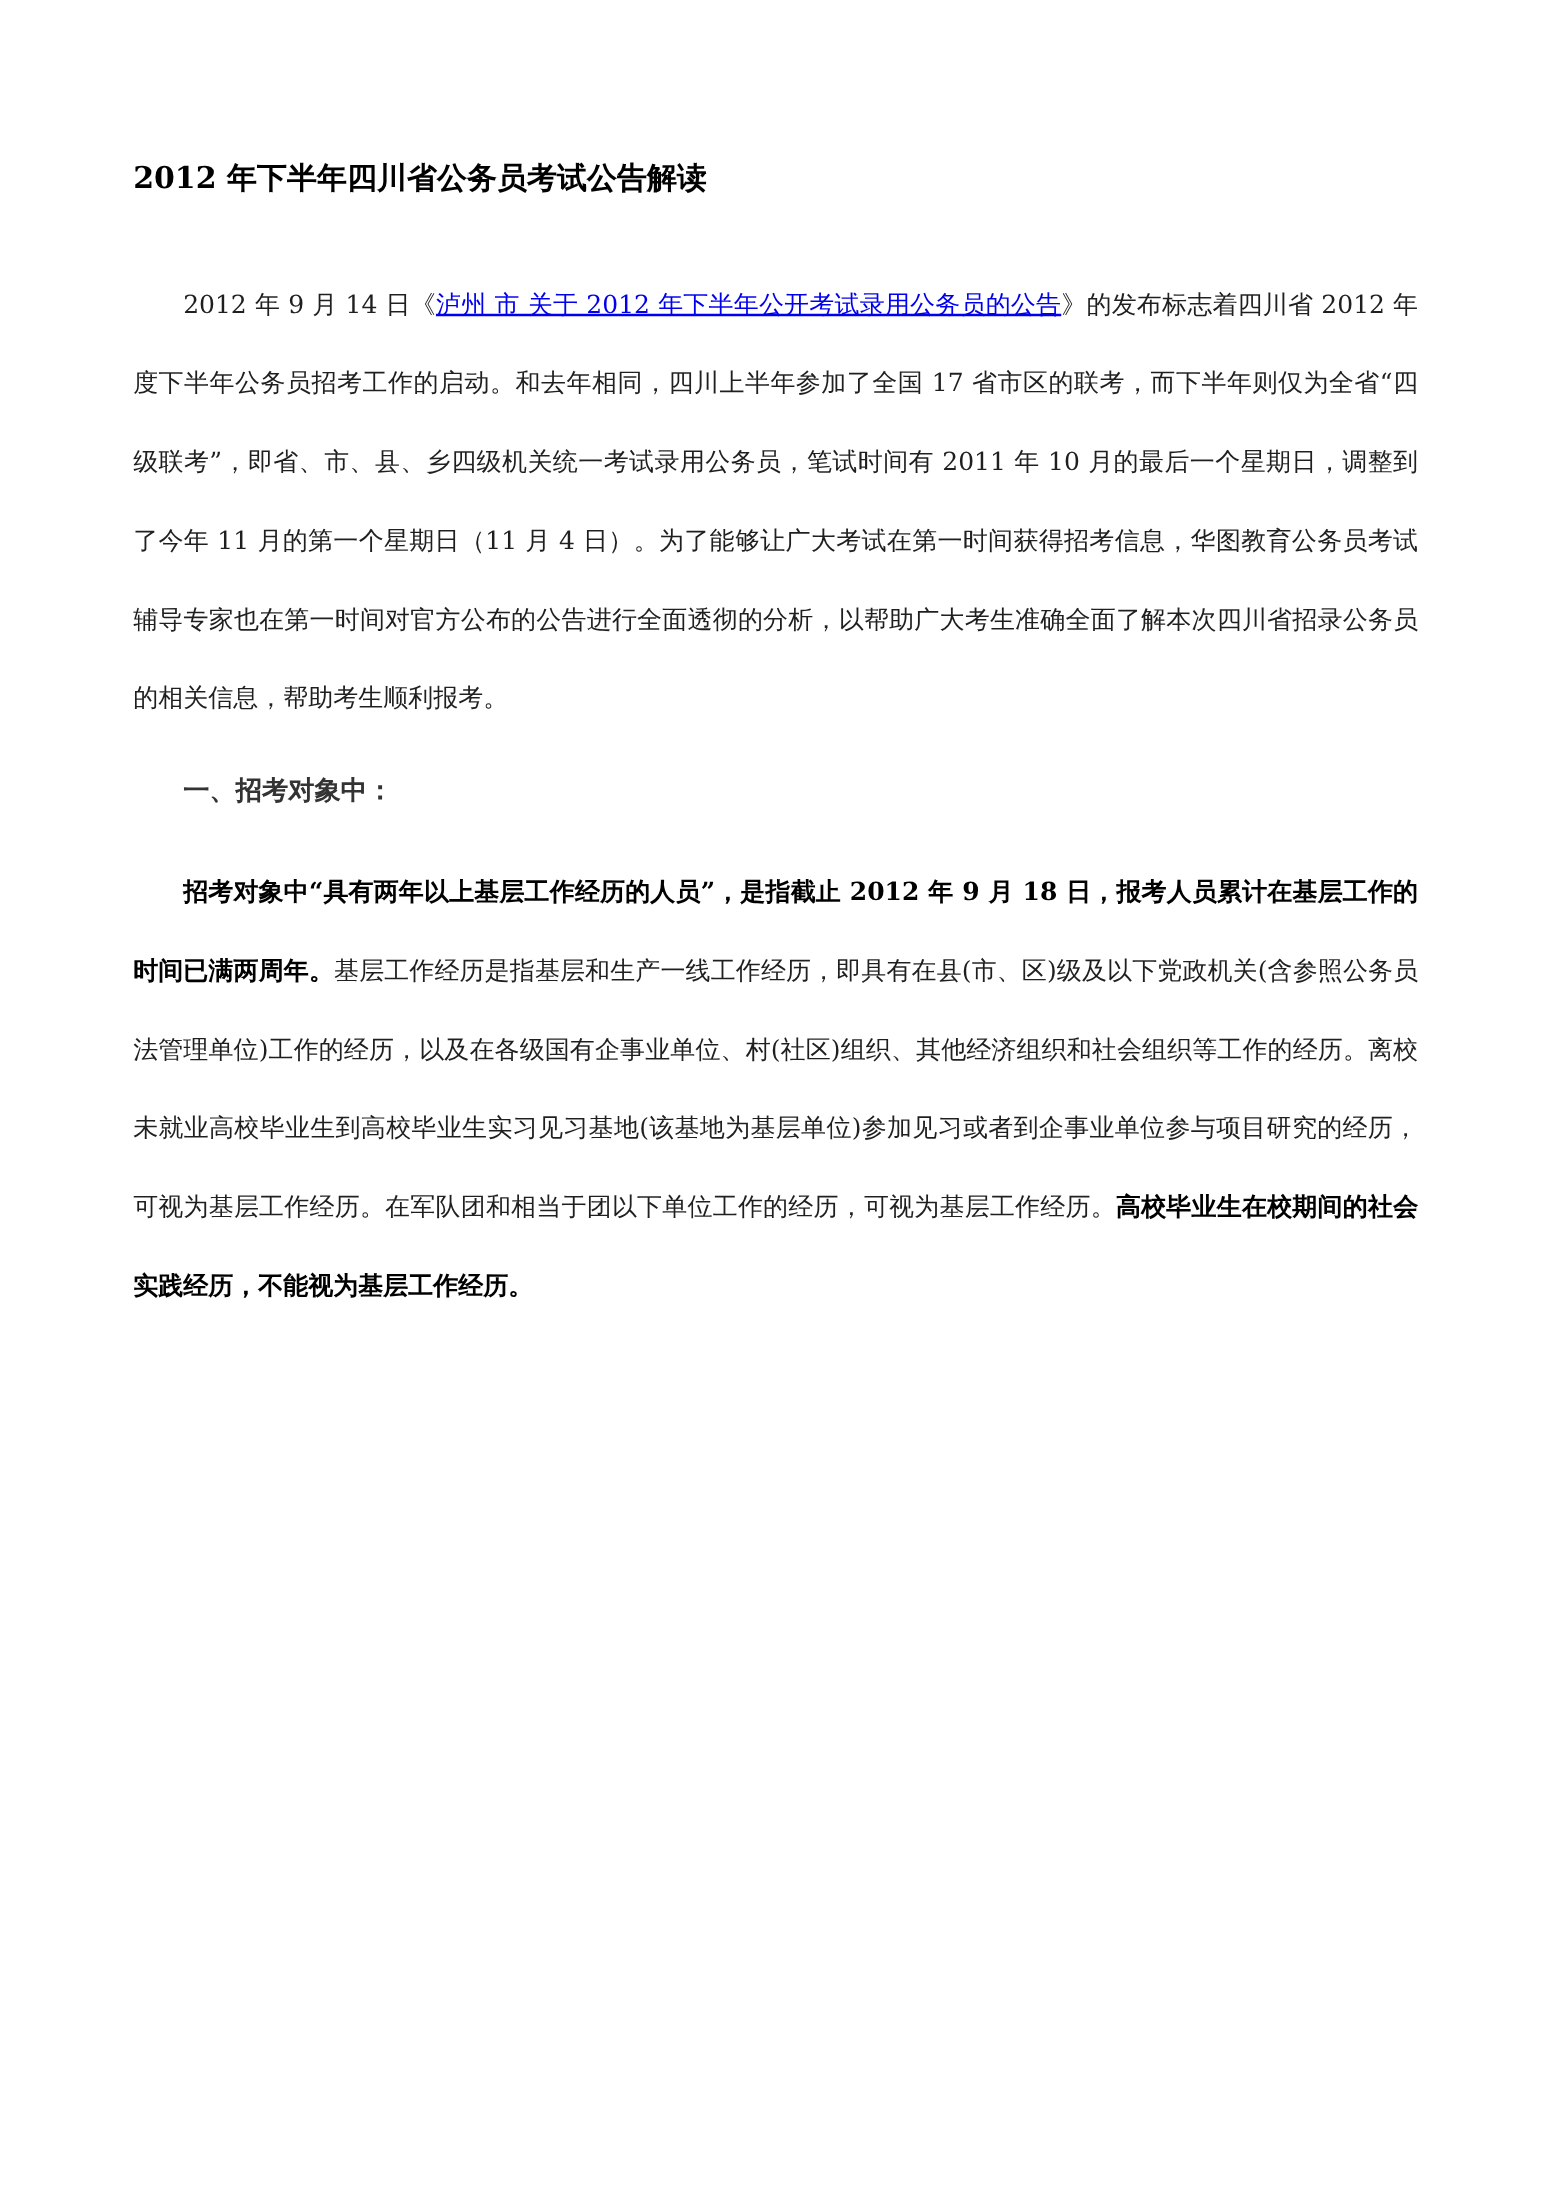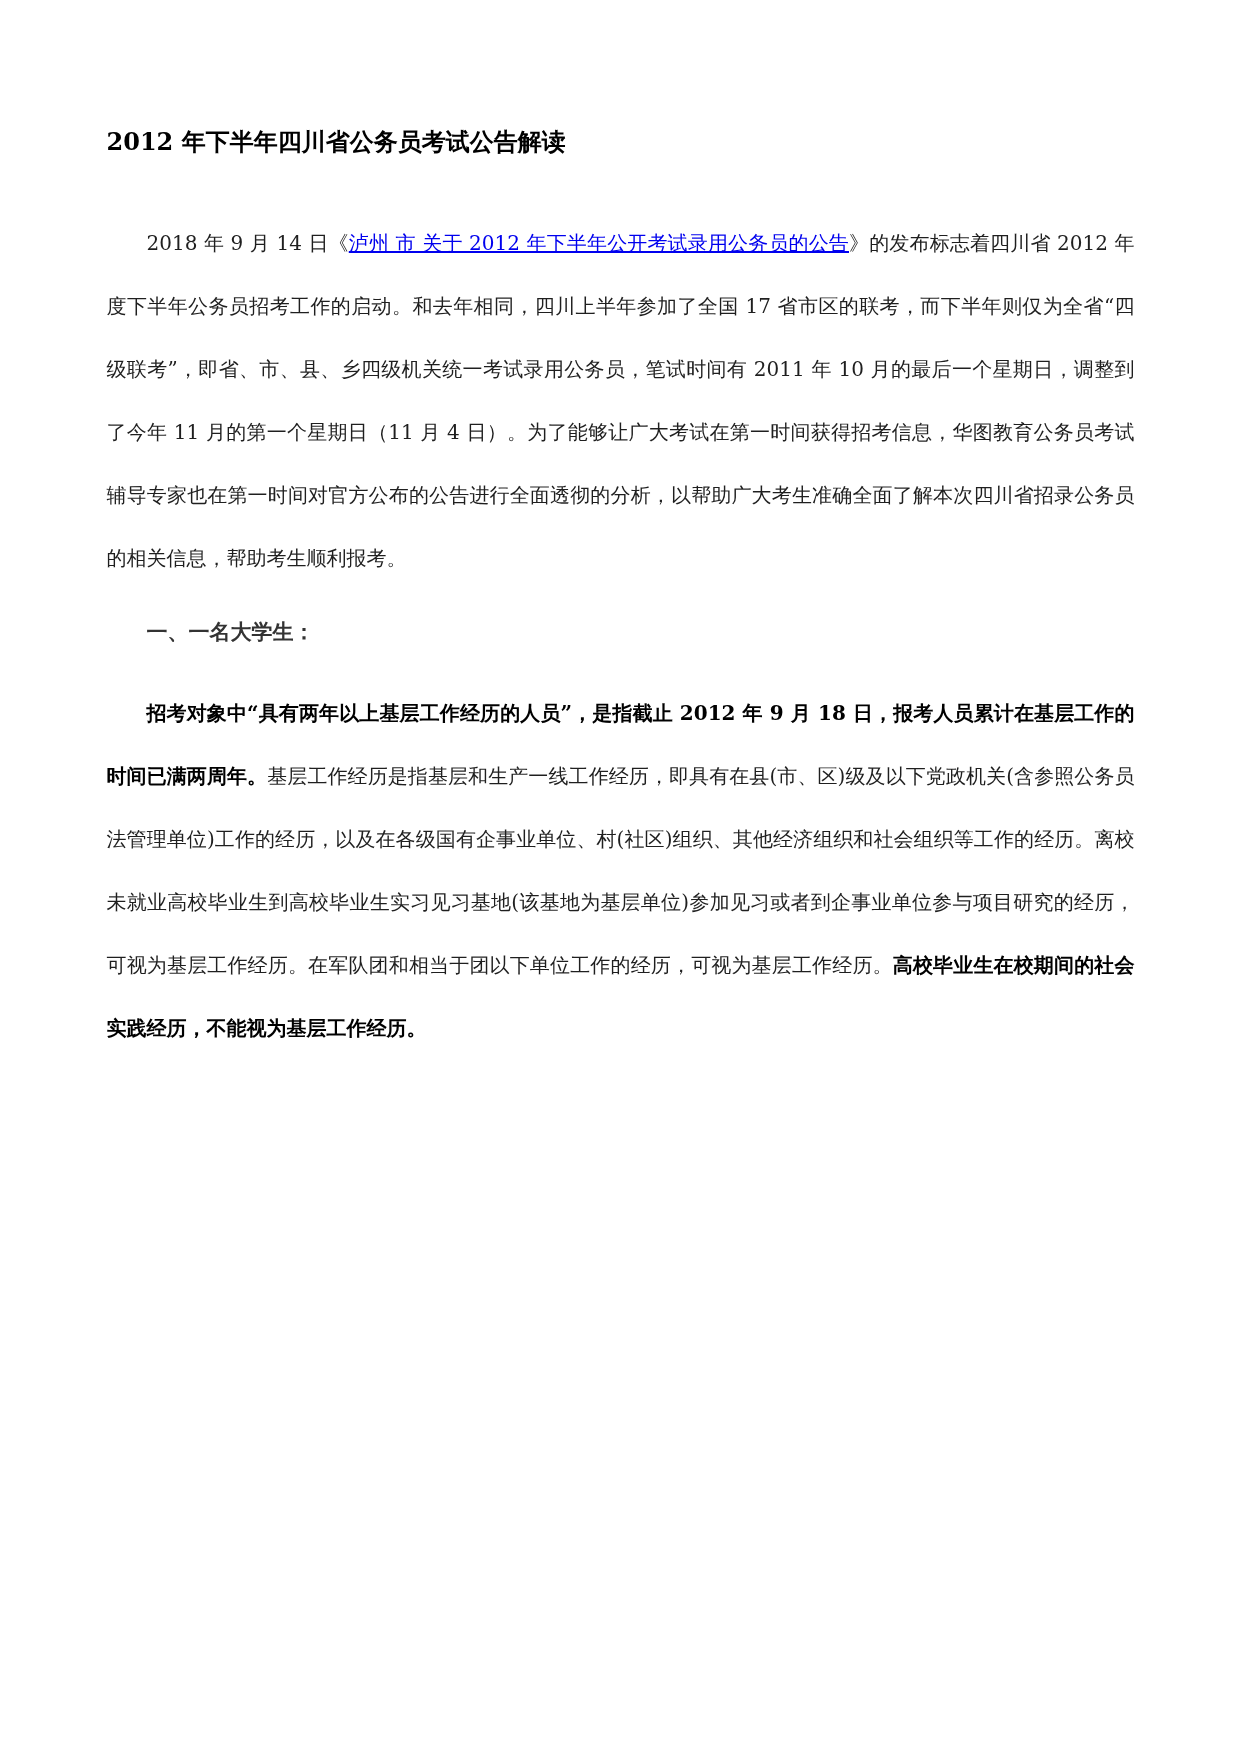--- a/index.html
+++ b/index.html
@@ -55,22 +55,22 @@
     cursor: pointer;
   }
 </style>
 </head>
 <body>
 
 <div class="page">
 
   <h1 class="doc-title">2012 年下半年四川省公务员考试公告解读</h1>
 
-  <p class="para"><span>2018 年 9 月 14 日《</span><a class="doc-link" href="#">泸州 市 关于 2012 年下半年公开考试录用公务员的公告</a><span>》的发布标志着四川省 2012 年度下半年公务员招考工作的启动。和去年相同，四川上半年参加了全国 17 省市区的联考，而下半年则仅为全省“四级联考”，即省、市、县、乡四级机关统一考试录用公务员，笔试时间有 2011 年 10 月的最后一个星期日，调整到了今年 11 月的第一个星期日（11 月 4 日）。为了能够让广大考试在第一时间获得招考信息，华图教育公务员考试辅导专家也在第一时间对官方公布的公告进行全面透彻的分析，以帮助广大考生准确全面了解本次四川省招录公务员的相关信息，帮助考生顺利报考。</span></p>
+  <p class="para"><span>2012 年 9 月 14 日《</span><a class="doc-link" href="#">泸州 市 关于 2012 年下半年公开考试录用公务员的公告</a><span>》的发布标志着四川省 2012 年度下半年公务员招考工作的启动。和去年相同，四川上半年参加了全国 17 省市区的联考，而下半年则仅为全省“四级联考”，即省、市、县、乡四级机关统一考试录用公务员，笔试时间有 2011 年 10 月的最后一个星期日，调整到了今年 11 月的第一个星期日（11 月 4 日）。为了能够让广大考试在第一时间获得招考信息，华图教育公务员考试辅导专家也在第一时间对官方公布的公告进行全面透彻的分析，以帮助广大考生准确全面了解本次四川省招录公务员的相关信息，帮助考生顺利报考。</span></p>
 
-  <h2 class="section-heading">一、一名大学生：</h2>
+  <h2 class="section-heading">一、招考对象中：</h2>
 
 
 
   <p class="para"><b>招考对象中“具有两年以上基层工作经历的人员”，是指截止 2012 年 9 月 18 日，报考人员累计在基层工作的时间已满两周年。</b><span>基层工作经历是指基层和生产一线工作经历，即具有在县(市、区)级及以下党政机关(含参照公务员法管理单位)工作的经历，以及在各级国有企事业单位、村(社区)组织、其他经济组织和社会组织等工作的经历。离校未就业高校毕业生到高校毕业生实习见习基地(该基地为基层单位)参加见习或者到企事业单位参与项目研究的经历，可视为基层工作经历。在军队团和相当于团以下单位工作的经历，可视为基层工作经历。</span><b>高校毕业生在校期间的社会实践经历，不能视为基层工作经历。</b></p>
 
 
 </div>
 
 </body></html>

